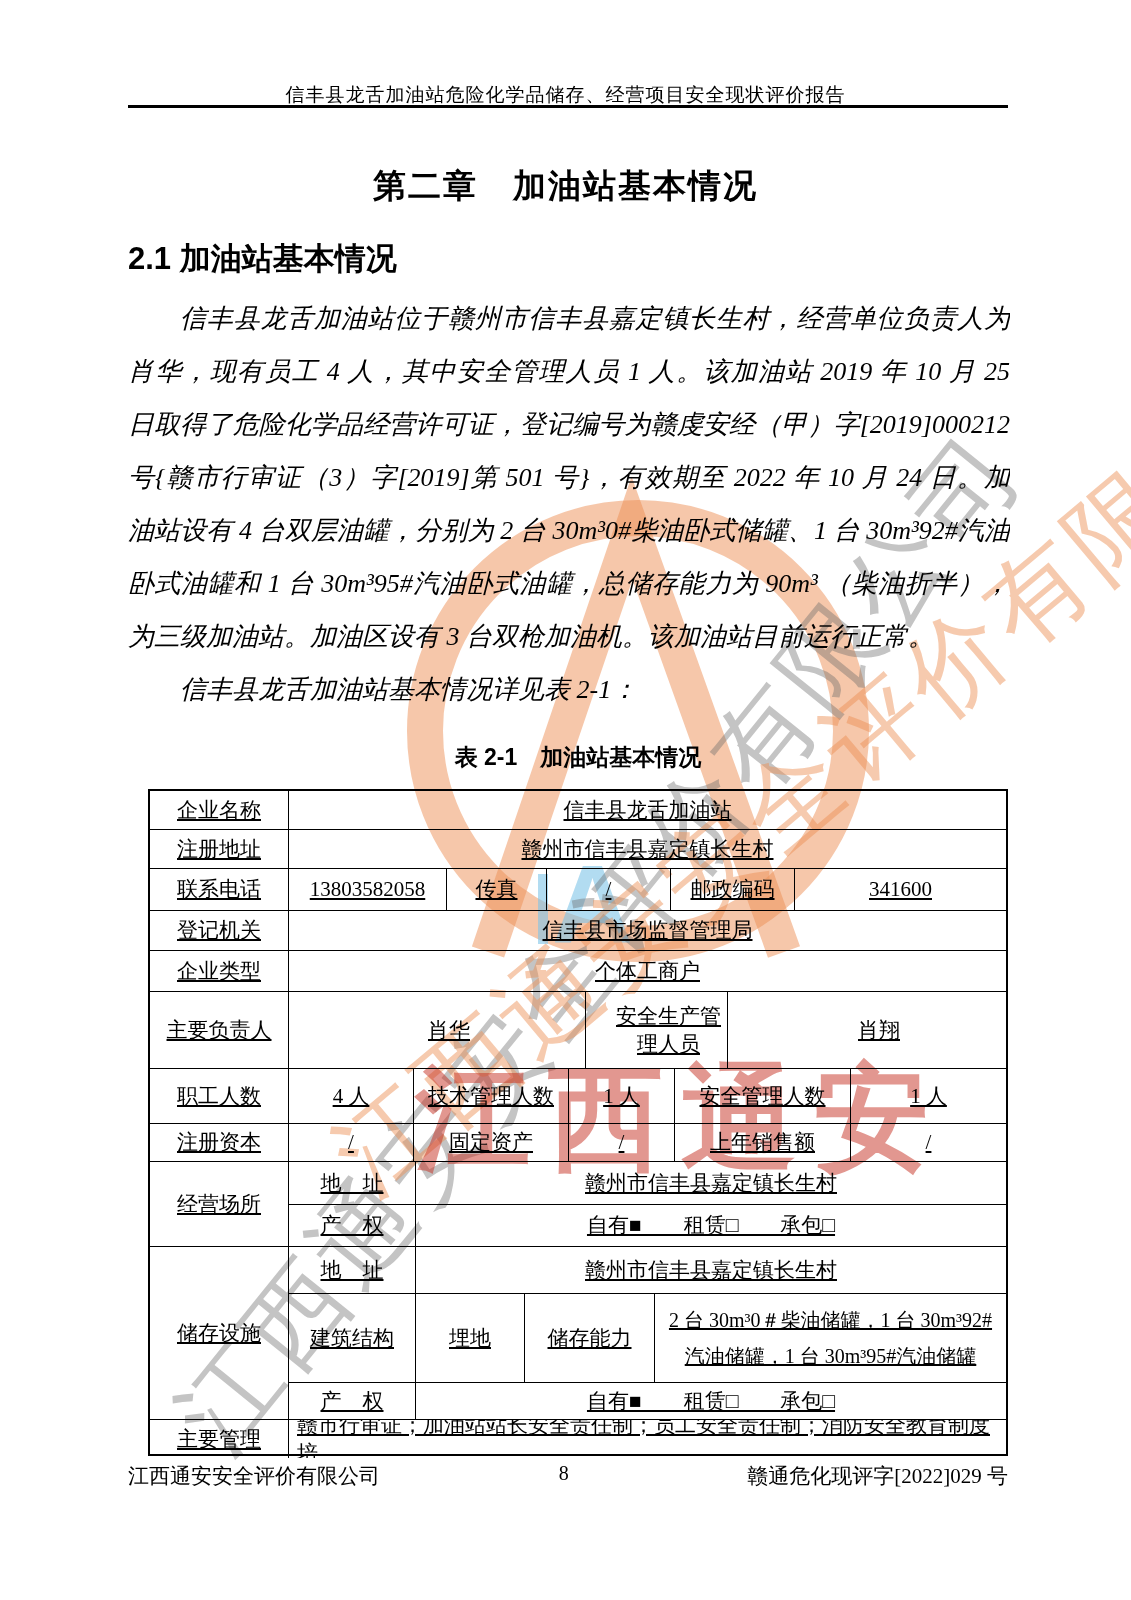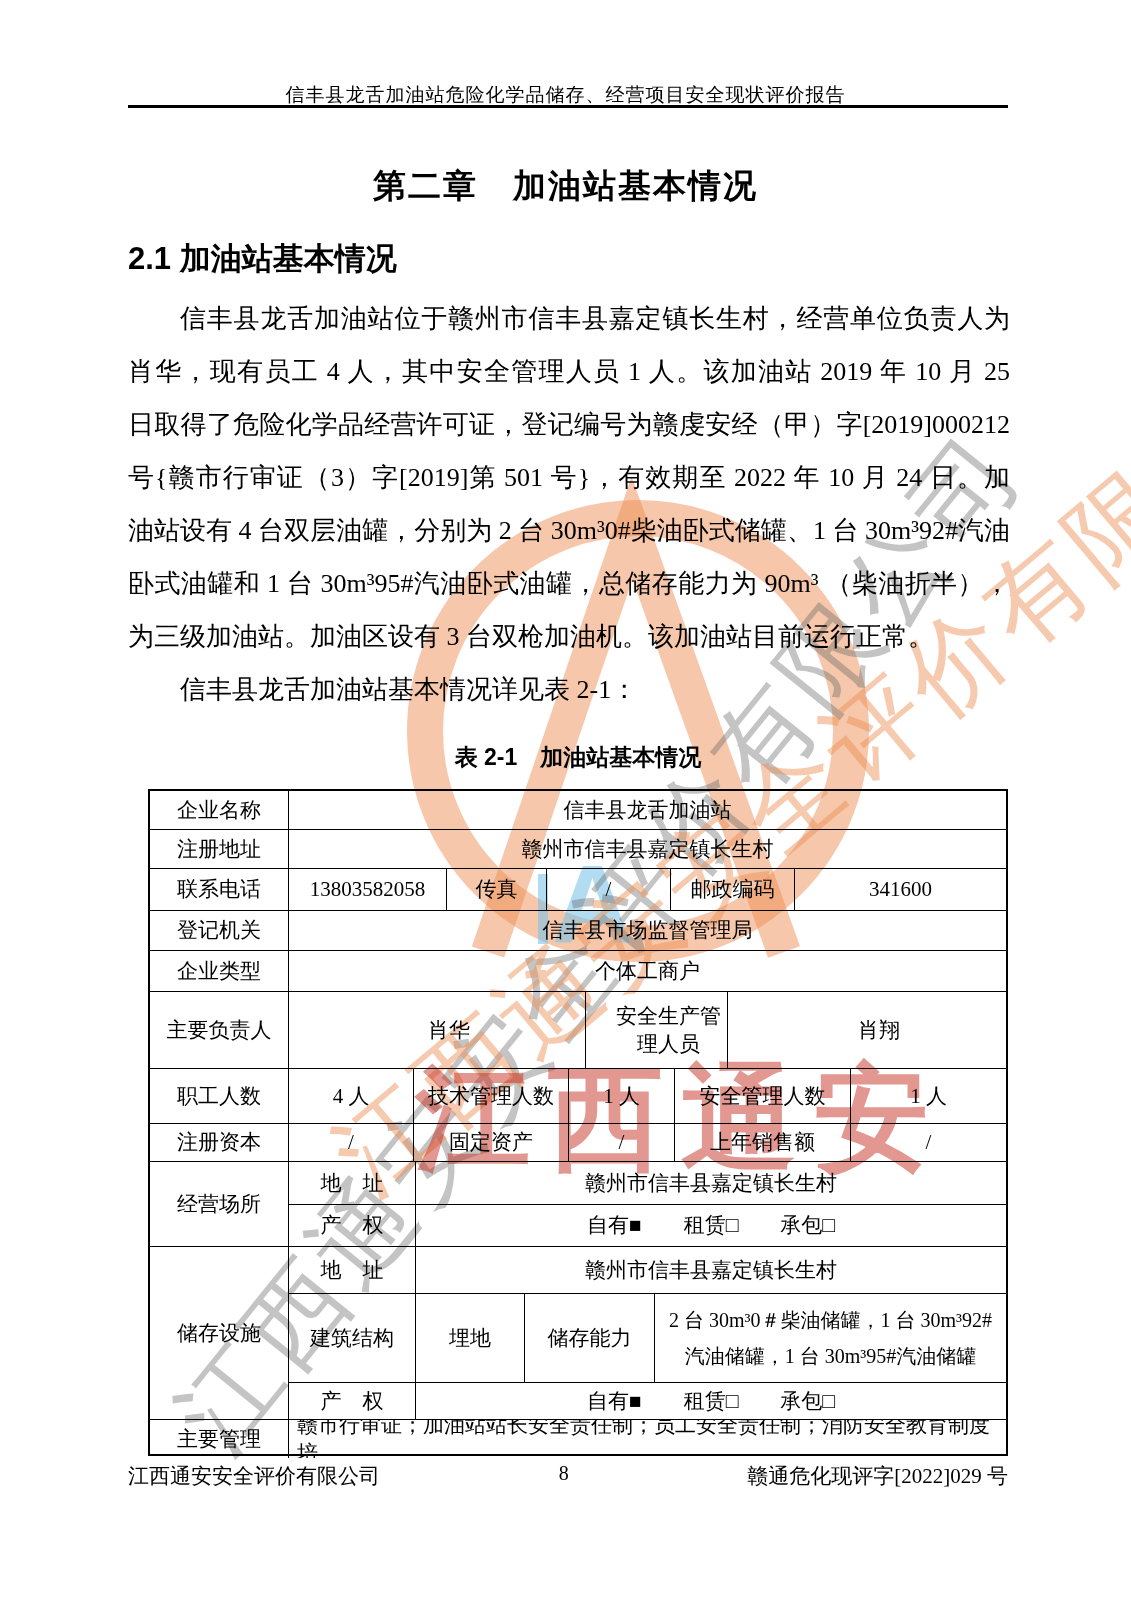--- a/index.html
+++ b/index.html
@@ -22,38 +22,38 @@
   .chapter-title{
     position:absolute; top:164px; left:0; width:100%;
     text-align:center; font-family:"Liberation Sans", sans-serif;
     font-weight:bold; font-size:33px; letter-spacing:2px;
   }
   .section-title{
     position:absolute; top:238px; left:128px;
     font-family:"Liberation Sans", sans-serif; font-weight:bold; font-size:31px;
   }
   .para{position:absolute; top:292px; left:128px; width:882px; font-size:26px;}
-  .para .pline{height:53px; line-height:53px; white-space:nowrap;}
+  .para .pline{height:53px; line-height:53px; white-space:nowrap;font-style:italic;}
   .para .pline.j{white-space:normal; text-align:justify; text-align-last:justify; overflow:hidden;}
   .para .pline.indent{text-indent:52px;}
   .tbl-caption{
     position:absolute; top:742px; left:148px; width:860px; text-align:center;
     font-family:"Liberation Sans", sans-serif; font-weight:bold; font-size:23px;
   }
   
   .tbl{
     position:absolute; left:148px; top:789px; width:856px; height:663px;
     border:2px solid #000; font-size:21px;
   }
   .trow{display:flex; width:100%; border-bottom:1px solid #000; box-sizing:border-box;}
   .trow.last{border-bottom:none;}
   .tcell{
     display:flex; align-items:center; justify-content:center; text-align:center;
     border-right:1px solid #000; box-sizing:border-box; overflow:hidden;
-    line-height:1.35; padding:0 4px;
+    line-height:1.35; padding:0 4px;text-decoration:underline;
   }
   .tcell.lastc{border-right:none;}
   .tcell.left{justify-content:flex-start; text-align:left; padding-left:8px;}
   .colstack{display:flex; flex-direction:column; flex:1;}
   .subrow{display:flex; width:100%; border-bottom:1px solid #000; box-sizing:border-box;}
   .subrow.last{border-bottom:none;}
   
   .doc-footer{
     position:absolute; top:1462px; left:128px; width:880px;
     display:flex; justify-content:space-between; align-items:flex-start;

